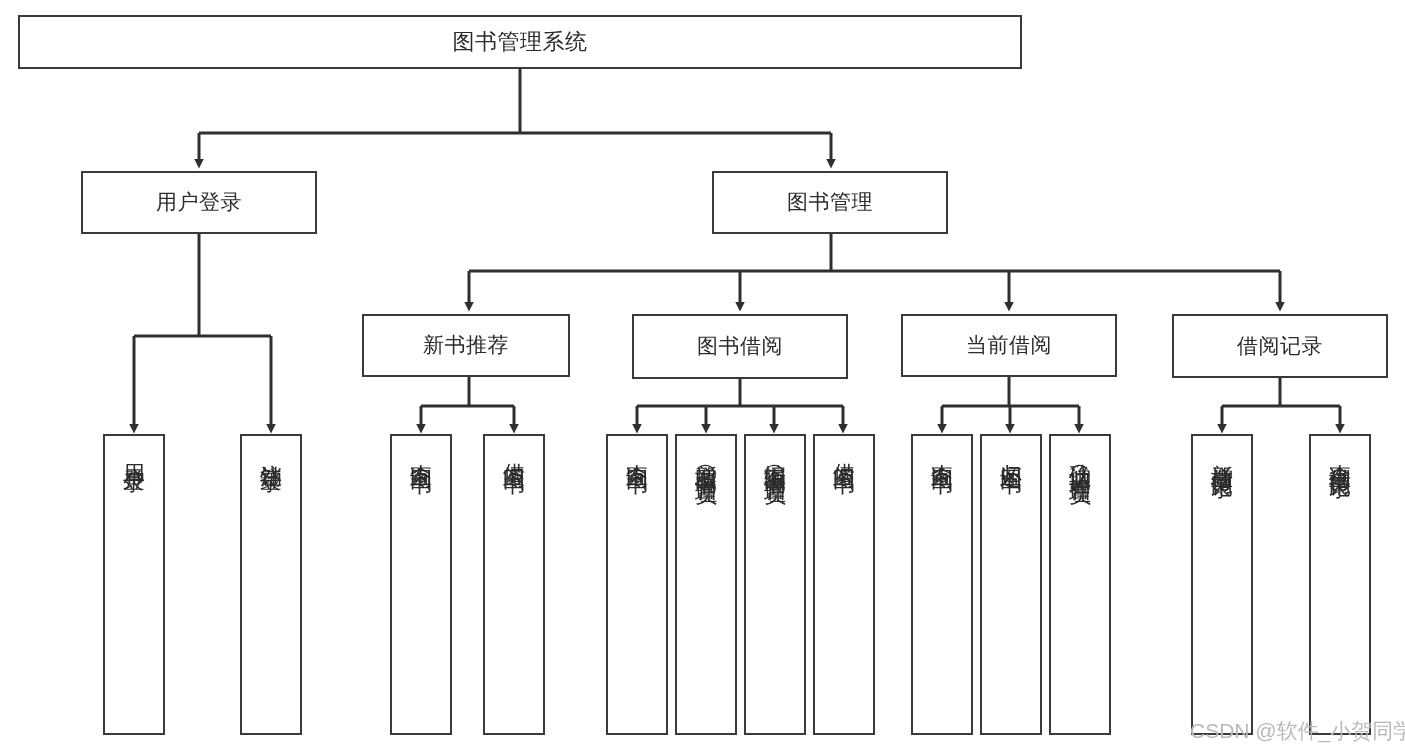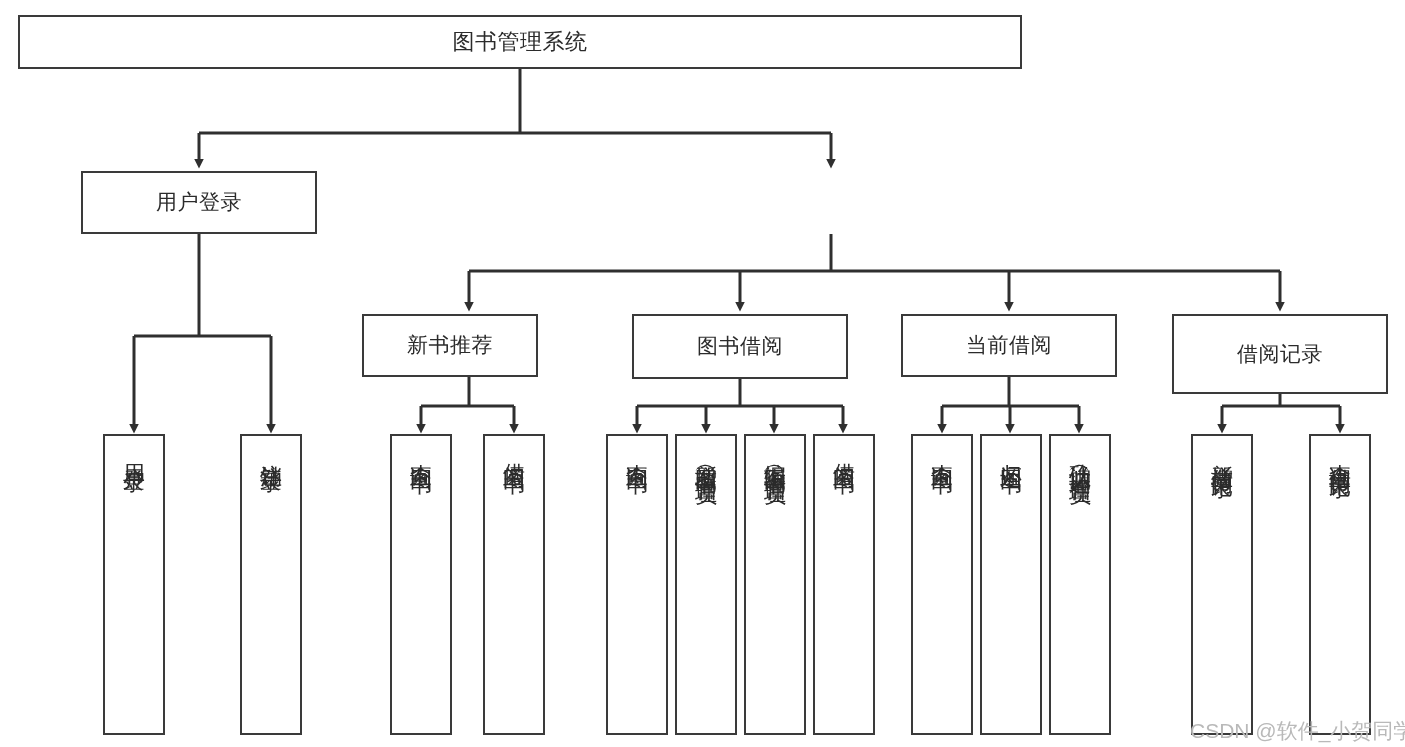--- a/index.html
+++ b/index.html
@@ -122,31 +122,34 @@
     </g>
   </svg>
 
   <div class="node root h" style="left:18px; top:15px; width:1004px; height:54px;">
     <span class="lbl">图书管理系统</span>
   </div>
 
   <div class="node h" style="left:81px; top:171px; width:236px; height:63px;">
     <span class="lbl">用户登录</span>
   </div>
+  <div class="node h" style="left:712px; top:171px; width:236px; height:63px;">
+    <span class="lbl">图书管理</span>
+  </div>
 
-  <div class="node h" style="left:362px; top:314px; width:176px; height:63px;">
+  <div class="node h" style="left:362px; top:314px; width:208px; height:63px;">
     <span class="lbl">新书推荐</span>
   </div>
   <div class="node h" style="left:632px; top:314px; width:216px; height:65px;">
     <span class="lbl">图书借阅</span>
   </div>
   <div class="node h" style="left:901px; top:314px; width:216px; height:63px;">
     <span class="lbl">当前借阅</span>
   </div>
-  <div class="node h" style="left:1172px; top:314px; width:216px; height:80px;">
+  <div class="node h" style="left:1172px; top:314px; width:216px; height:64px;">
     <span class="lbl">借阅记录</span>
   </div>
 
   <div class="node v" style="left:103px; top:434px; width:62px; height:301px;">
     <span class="lbl">用户登录</span>
   </div>
   <div class="node v" style="left:240px; top:434px; width:62px; height:301px;">
     <span class="lbl">注销登录</span>
   </div>
 

